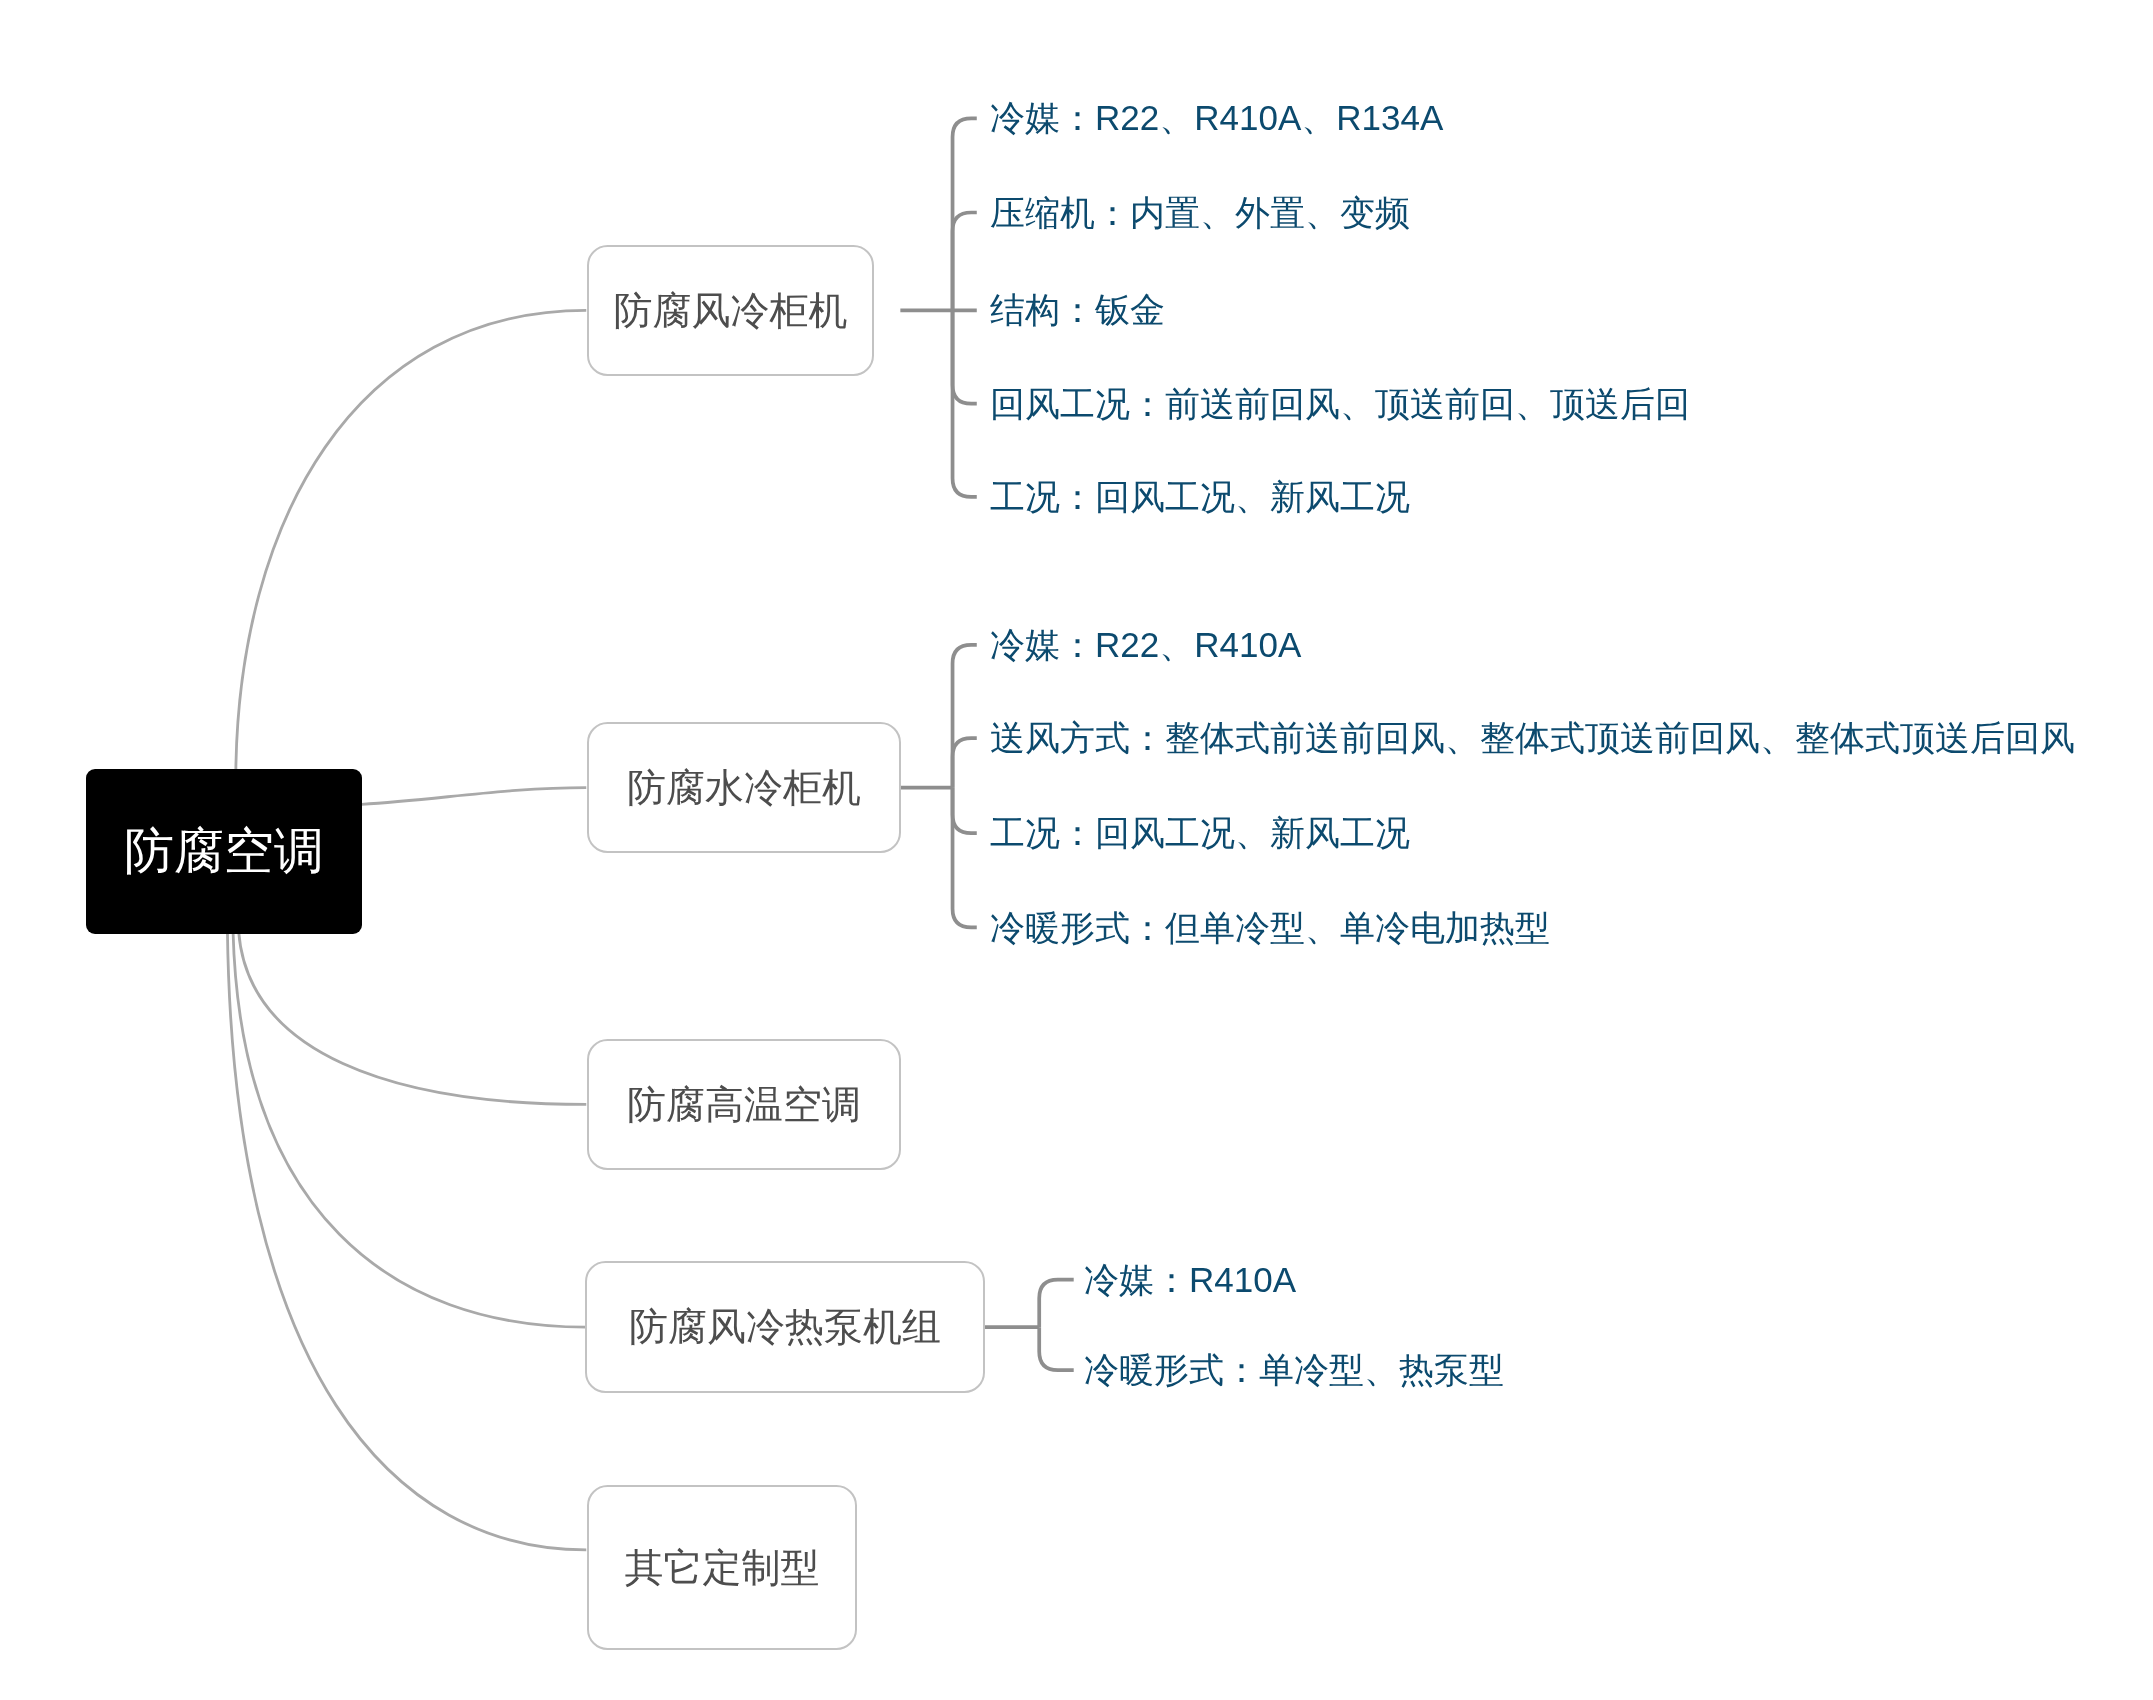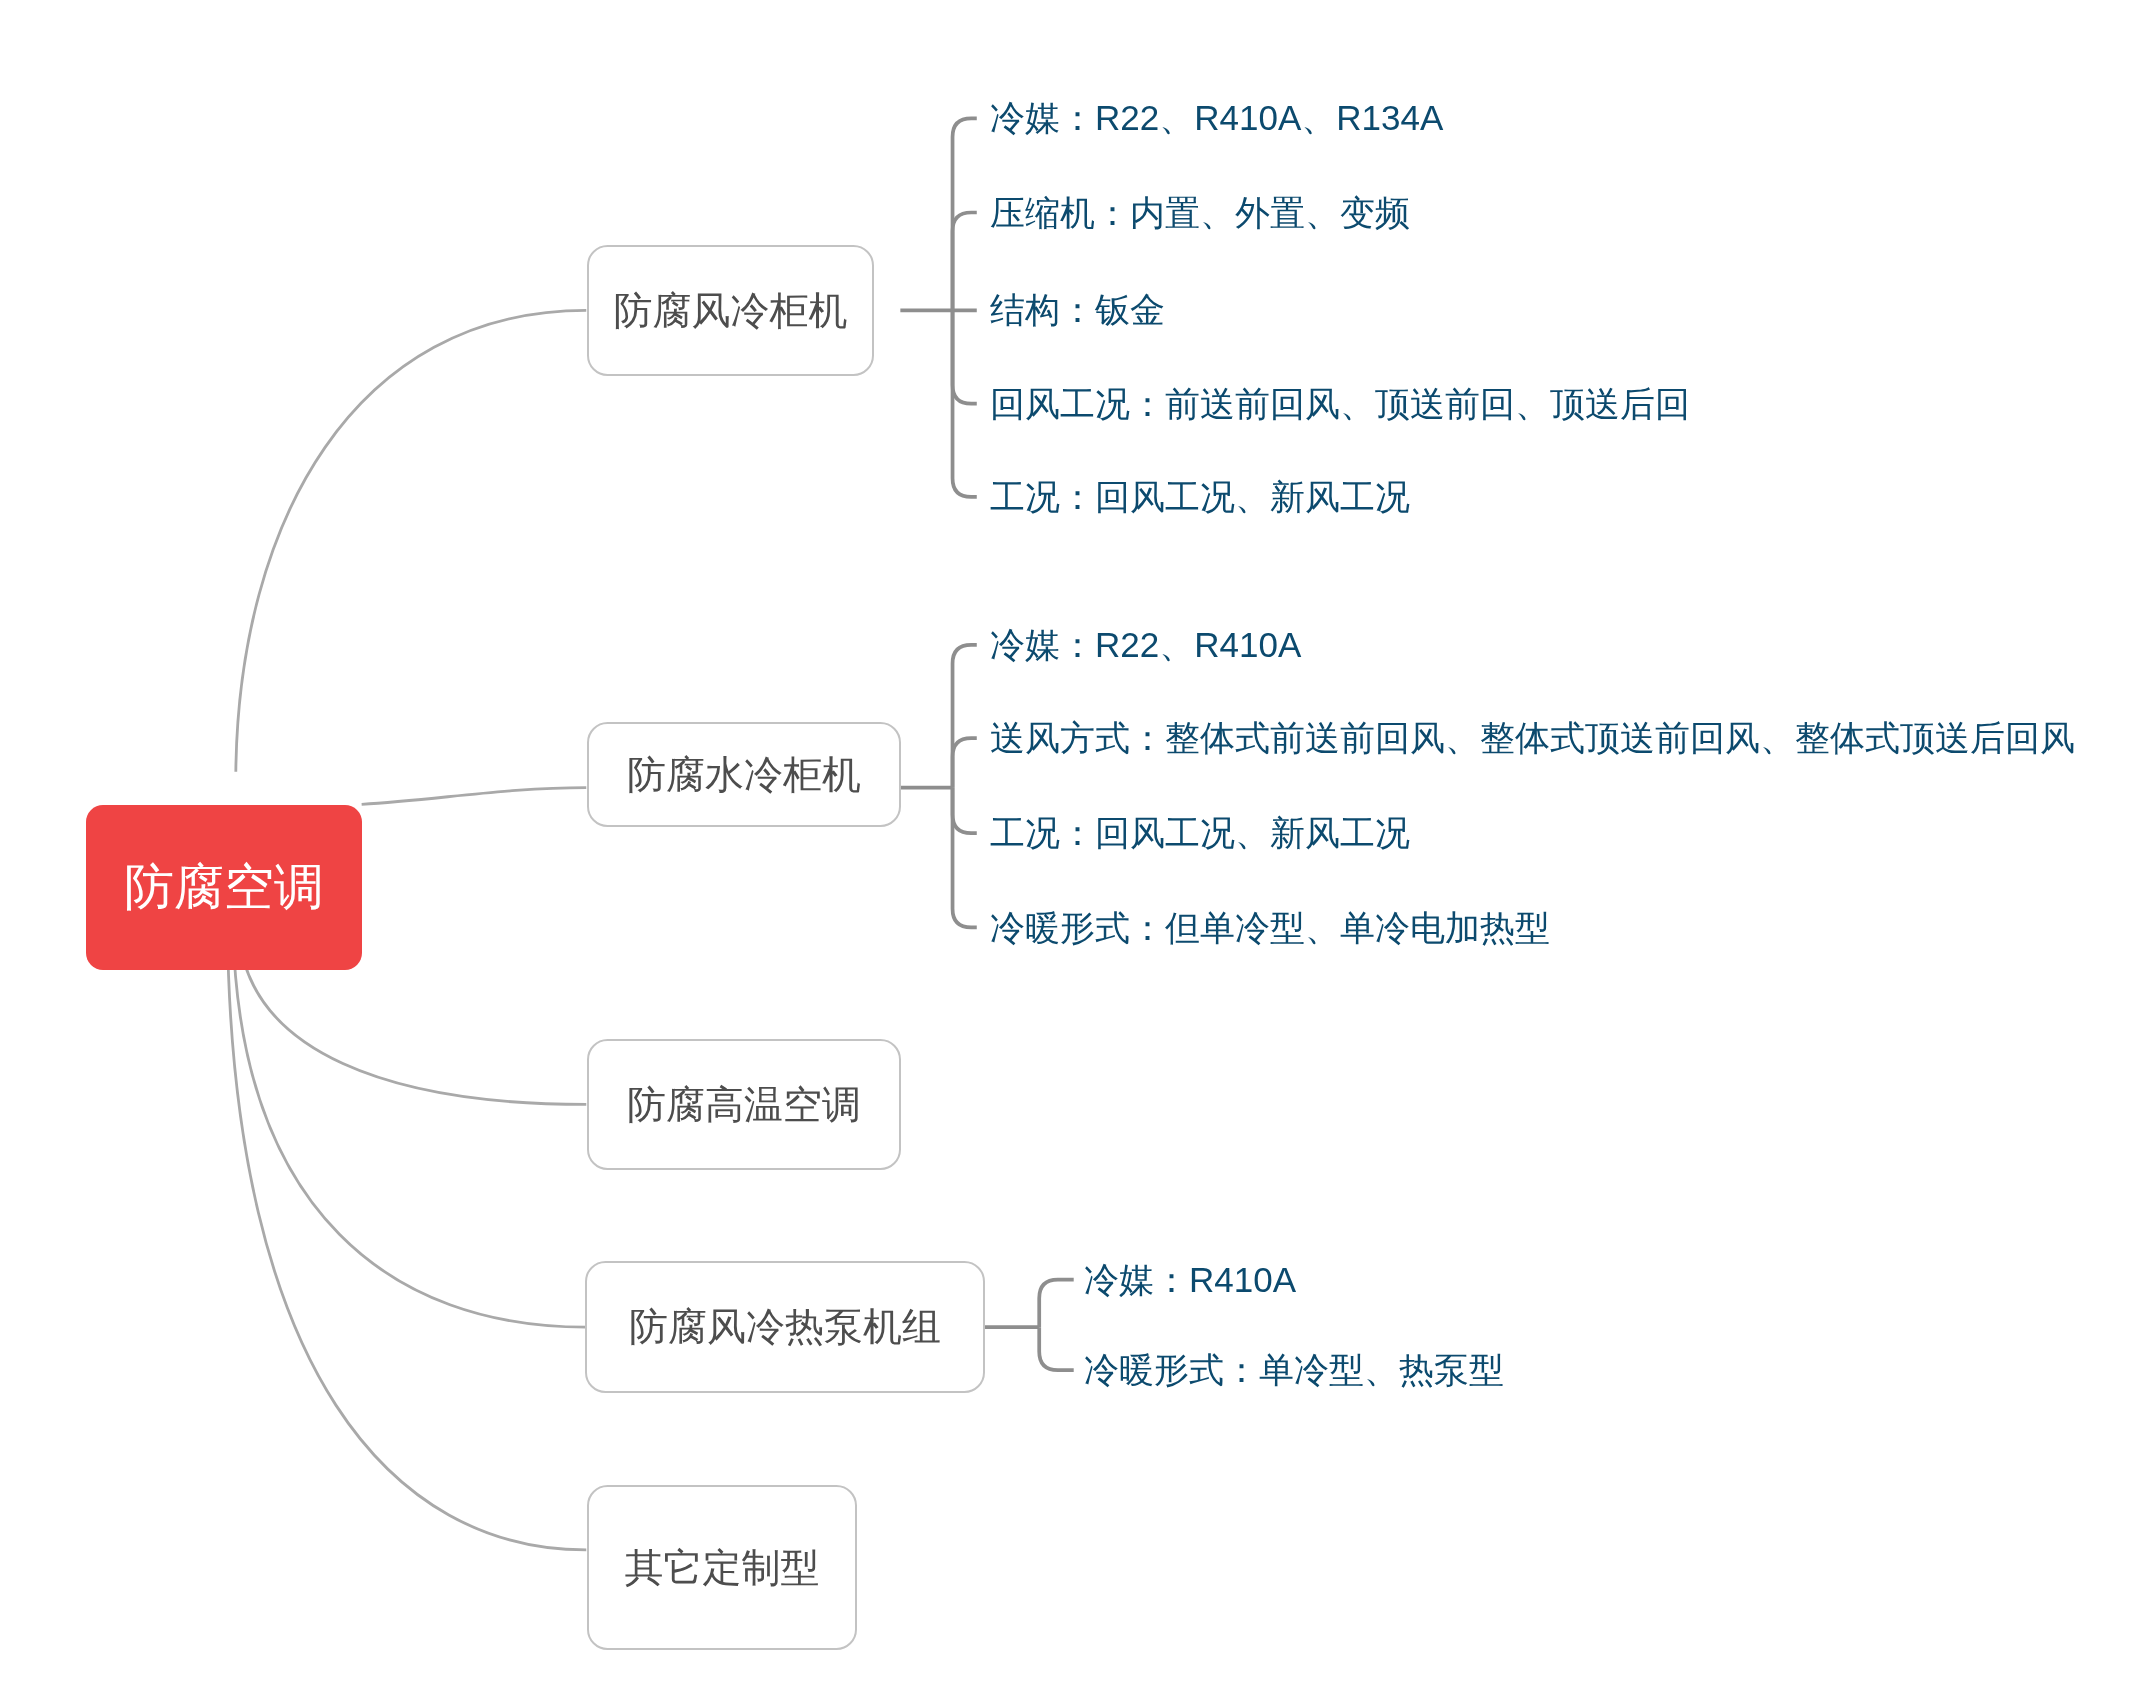--- a/index.html
+++ b/index.html
@@ -34,25 +34,24 @@
   }
   .node {
     position: absolute;
     box-sizing: border-box;
     display: flex;
     align-items: center;
     justify-content: center;
     white-space: nowrap;
   }
   .root-node {
-    background: #ef4444;
+    background: #000000;
     color: #ffffff;
-    border-radius: 17px;
+    border-radius: 9px;
     font-size: 50px;
-    margin-top: 36px;
   }
   .branch-node {
     background: #ffffff;
     border: 2.8px solid #c3c3c3;
     border-radius: 20.5px;
     color: #4d4d4d;
     font-size: 39px;
   }
   .leaf {
     position: absolute;
@@ -94,21 +93,21 @@
   </svg>
 
   <div class="node root-node" style="left:86px; top:769px; width:276px; height:165px;">
     <span>防腐空调</span>
   </div>
 
   <div class="node branch-node" style="left:587px; top:245px; width:287px; height:131px;">
     <span>防腐风冷柜机</span>
   </div>
 
-  <div class="node branch-node" style="left:587px; top:722px; width:314px; height:105px;">
+  <div class="node branch-node" style="left:587px; top:722px; width:314px; height:131px;">
     <span>防腐水冷柜机</span>
   </div>
 
   <div class="node branch-node" style="left:587px; top:1039px; width:314px; height:131px;">
     <span>防腐高温空调</span>
   </div>
 
   <div class="node branch-node" style="left:585px; top:1261px; width:400px; height:132px;">
     <span>防腐风冷热泵机组</span>
   </div>

